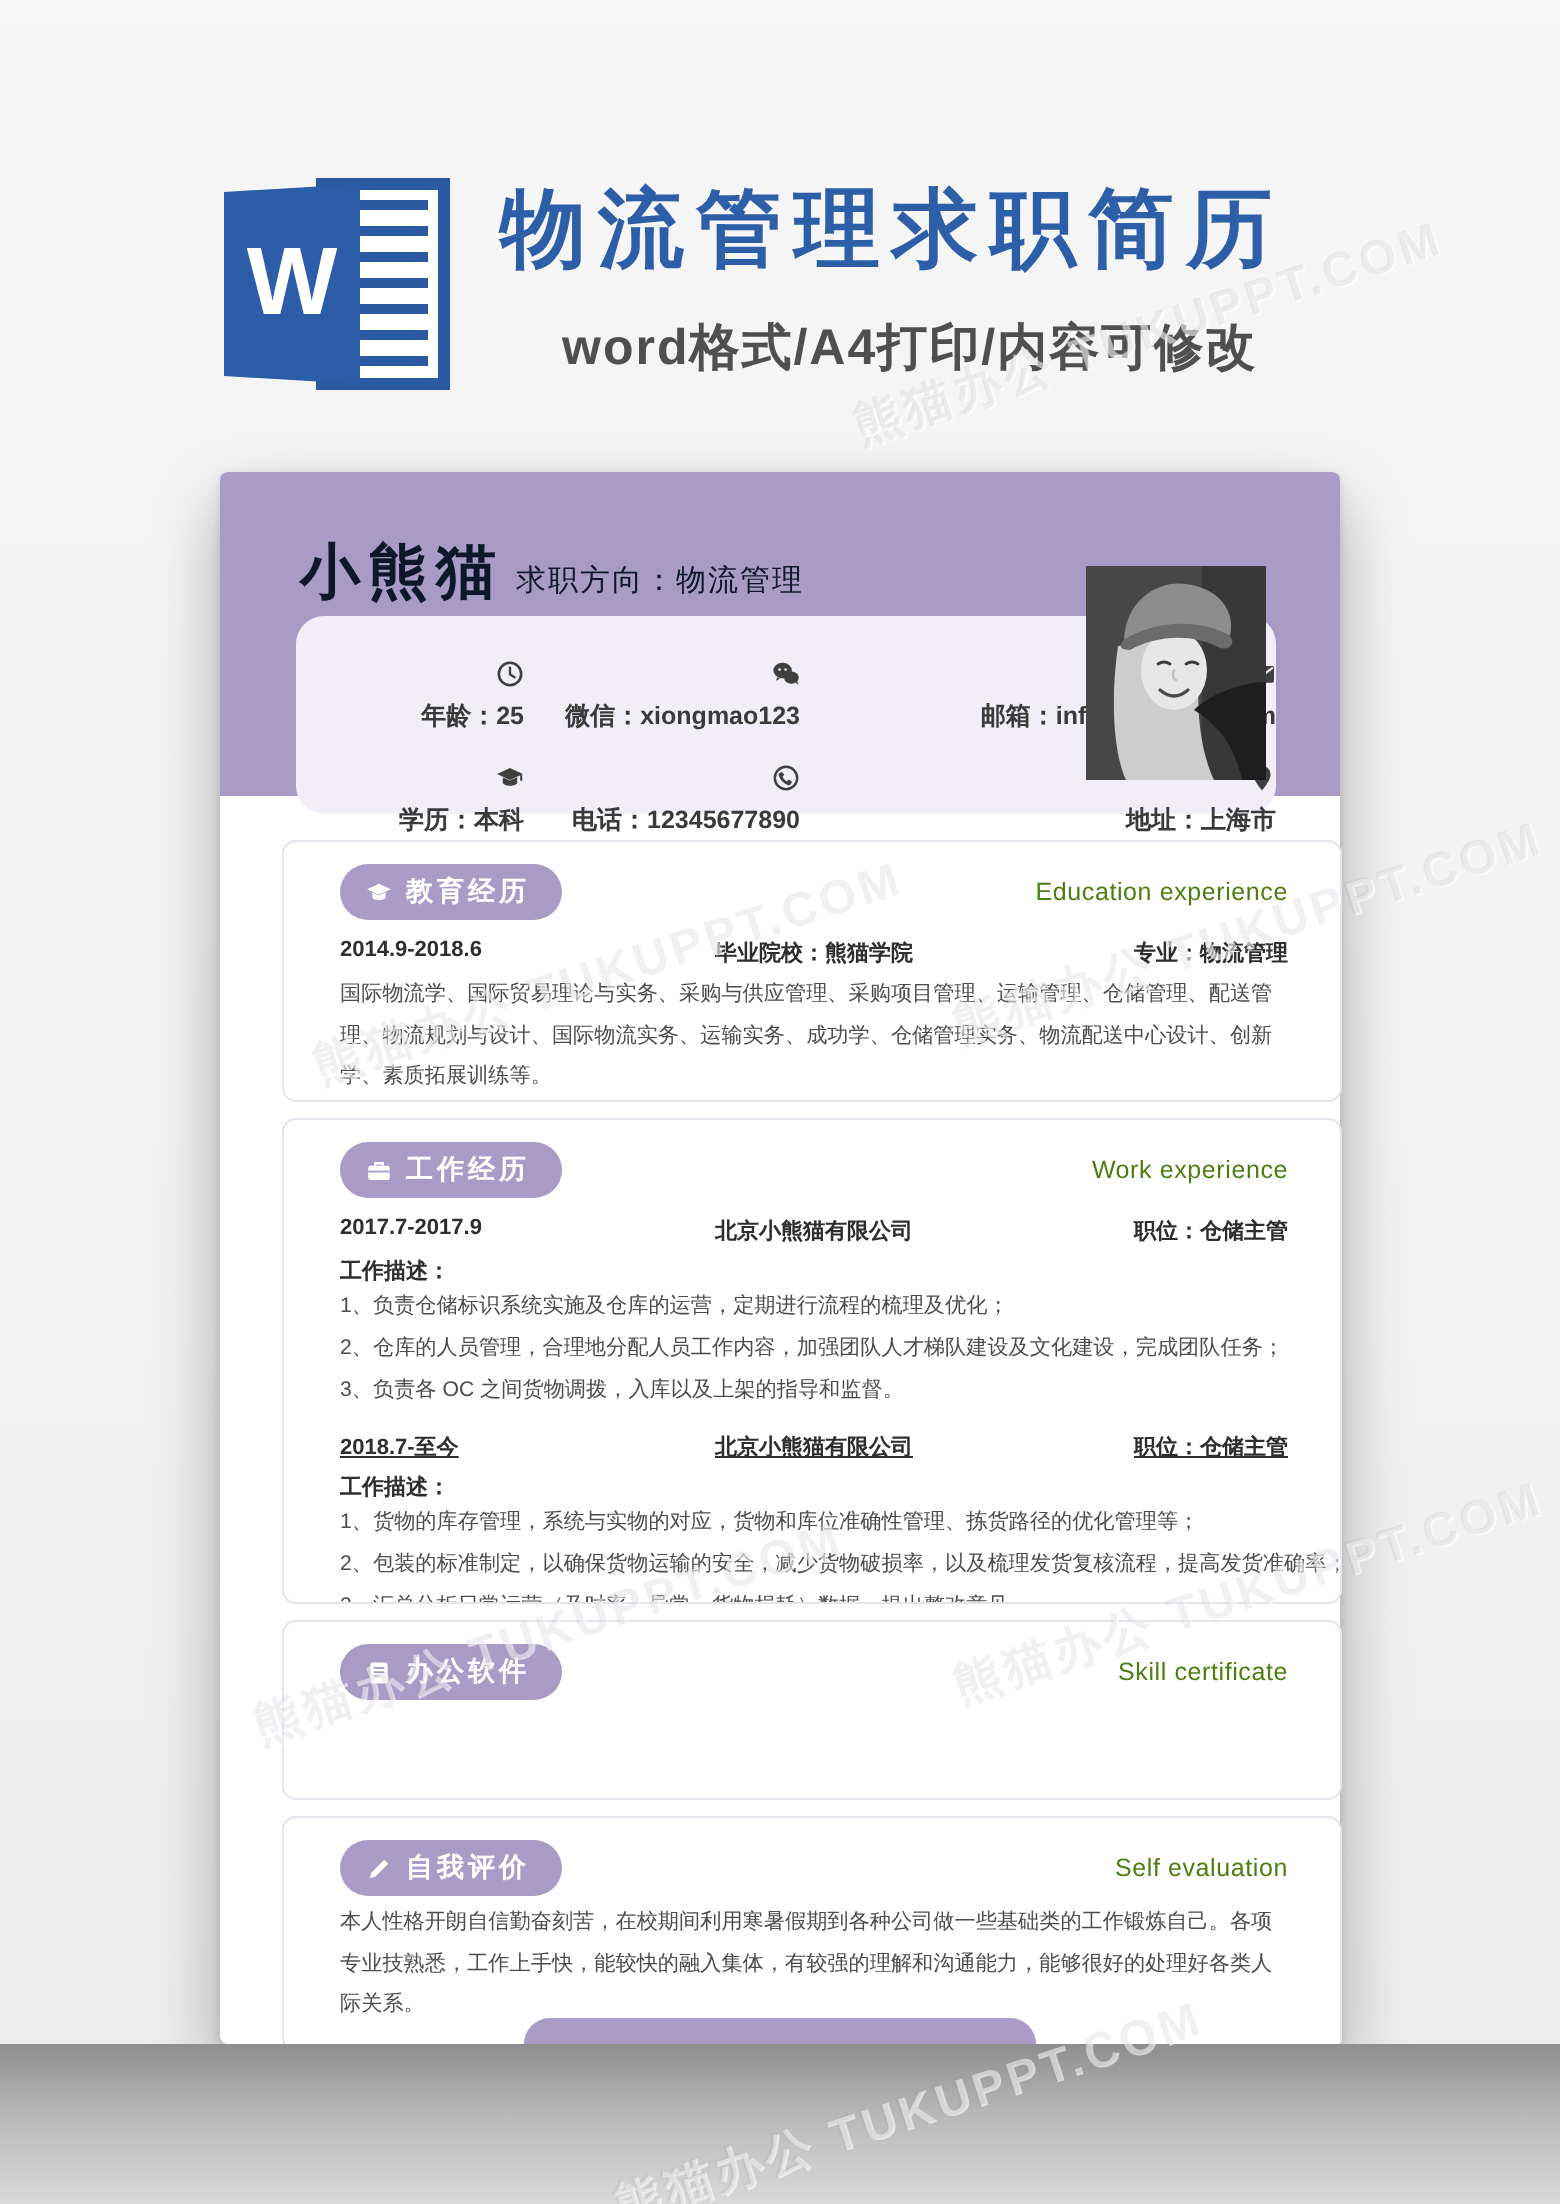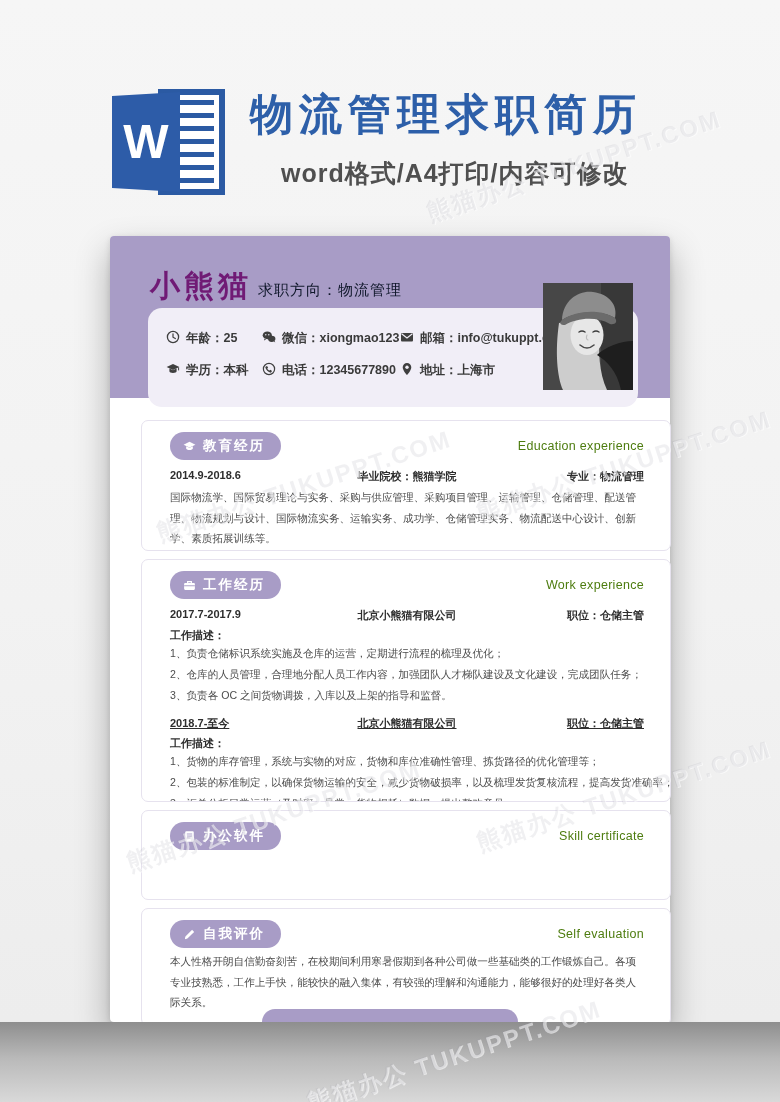--- a/index.html
+++ b/index.html
@@ -18,27 +18,27 @@
   .word-logo .front span{color:#fff;font-weight:bold;font-size:48px;line-height:1;}
   .banner-title{position:absolute;left:250px;top:86px;font-size:43px;font-weight:bold;color:#2d5fa9;letter-spacing:6px;white-space:nowrap;}
   .banner-subtitle{position:absolute;left:281px;top:157px;font-size:25px;font-weight:bold;color:#4f4f4f;letter-spacing:1px;white-space:nowrap;}
 
   
   .sheet{position:absolute;left:110px;top:236px;width:560px;height:786px;background:#fff;border-radius:4px;
     box-shadow:0 16px 34px rgba(0,0,0,.30),0 2px 6px rgba(0,0,0,.12);}
   .floor-shadow{position:absolute;left:0;top:1022px;width:780px;height:80px;
     background:linear-gradient(to bottom,#8e8e8e 0%,#b9b9b9 45%,#d9d9d9 100%);}
   .purple-band{position:absolute;left:0;top:0;width:100%;height:162px;background:#a89cc6;border-radius:4px 4px 0 0;}
-  .name{position:absolute;left:40px;top:30px;font-size:30px;font-weight:bold;color:#701a75;letter-spacing:4px;}
+  .name{position:absolute;left:40px;top:30px;font-size:30px;font-weight:bold;color:#0f172a;letter-spacing:4px;}
   .target{position:absolute;left:148px;top:45px;font-size:15px;color:#0f172a;letter-spacing:1px;}
 
   .info-card{position:absolute;left:38px;top:72px;width:490px;height:99px;background:#f1eef7;border-radius:14px;
     box-sizing:border-box;padding:22px 0 0 18px;}
   .info-grid{display:grid;grid-template-columns:96px 138px auto;row-gap:15px;}
-  .ci{display:flex;align-items:flex-start;gap:6px;font-size:12.5px;font-weight:bold;color:#3a3a3a;white-space:nowrap;}
+  .ci{display:flex;align-items:flex-end;gap:6px;font-size:12.5px;font-weight:bold;color:#3a3a3a;white-space:nowrap;flex-direction:column;}
   .ci .ic{display:inline-flex;width:14px;height:14px;color:#3f3f3f;flex:none;}
   .ci svg{width:14px;height:14px;}
 
   .photo{position:absolute;left:433px;top:47px;width:90px;height:107px;overflow:hidden;}
   .photo svg{display:block;}
 
   
   .sections{position:absolute;left:31px;top:184px;width:530px;}
   .sec{border:1px solid #e6e2ee;border-radius:7px;background:#fff;margin-bottom:8px;
     box-sizing:border-box;padding:11px 26px 6px 28px;overflow:hidden;}

